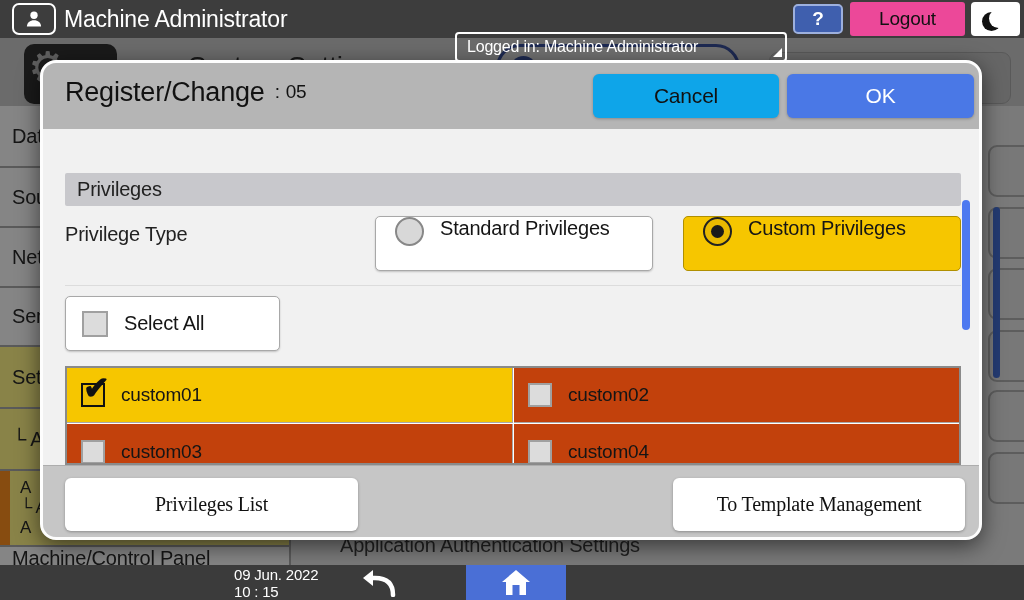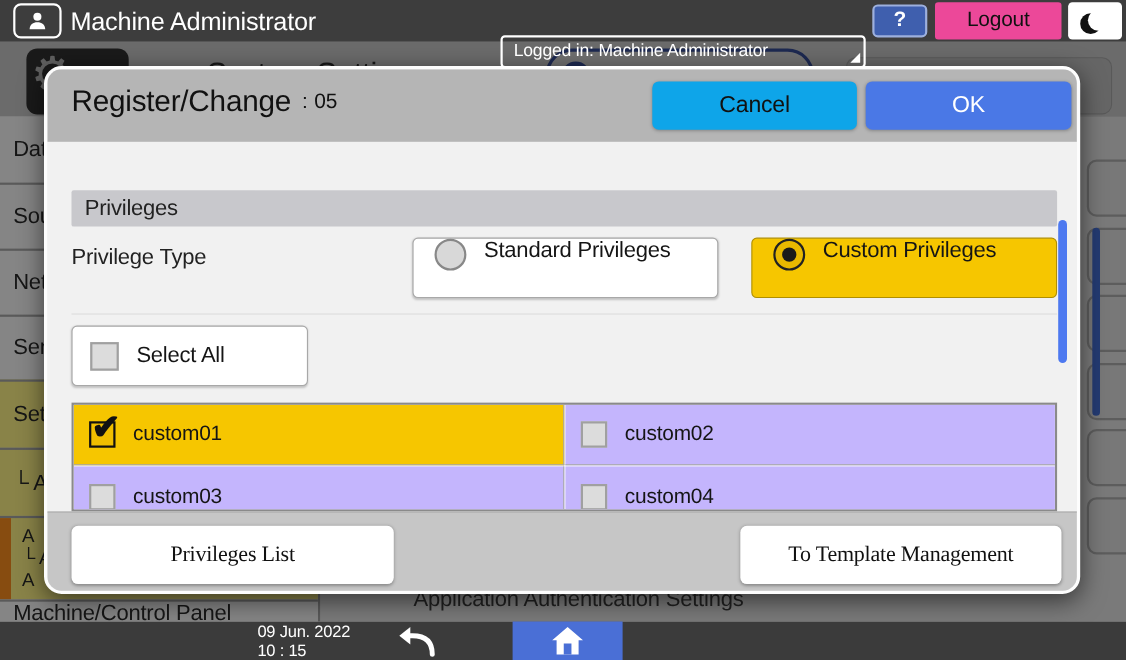--- a/index.html
+++ b/index.html
@@ -29,21 +29,21 @@
   .search-pill { position:absolute; left:496px; top:6px; width:244px; height:48px; border:3px solid #33488c; border-radius:24px; background:#c2c2c2; }
   .search-dot { position:absolute; left:11px; top:9px; width:27px; height:27px; border-radius:50%; background:#33488c; }
   .top-right-btn { position:absolute; left:769px; top:14px; width:242px; height:52px; background:#b0b0b0; border:1px solid #9a9a9a; border-radius:9px; }
 
   .sidebar { position:absolute; left:0; top:68px; width:291px; height:459px; background:#e6e6e6; border-right:2px solid #9b9b9b; }
   .srow { position:relative; width:100%; border-top:2px solid #9b9b9b; font-size:20px; color:#262626; padding-left:12px; display:flex; align-items:center; background:#e6e6e6; }
   .srow.first { border-top:none; }
   .srow.sel { background:#ece27c; }
   .srow.multi { flex-direction:column; align-items:flex-start; justify-content:center; font-size:17px; line-height:20px; padding-left:20px; }
   .srow .orange-bar { position:absolute; left:0; top:0; width:10px; height:100%; background:#e8831c; }
-  .bg-row-label { position:absolute; left:340px; top:496px; font-size:20px; color:#3a3a3a;margin-left:36px; }
+  .bg-row-label { position:absolute; left:340px; top:496px; font-size:20px; color:#3a3a3a; }
 
   .bg-right-row { position:absolute; left:988px; width:60px; height:52px; background:#cfcfcf; border:2px solid #a0a0a0; border-radius:9px; }
   .bg-scrollbar { position:absolute; left:993px; top:169px; width:7px; height:171px; background:#3f66c4; border-radius:4px; }
 
   .dim { position:absolute; top:38px; left:0; width:1024px; height:527px; background:rgba(0,0,0,0.42); z-index:2; }
 
   
   .dialog { position:absolute; left:40px; top:60px; width:942px; height:480px; background:#f1f1f1; border:3px solid #fdfdfd; border-radius:16px; box-shadow:0 6px 22px rgba(0,0,0,0.55); z-index:10; overflow:hidden; }
   .dlg-titlebar { position:absolute; top:0; left:0; width:100%; height:66px; background:#b5b5b5; }
   .dlg-title { position:absolute; left:22px; top:14px; font-size:27px; color:#111; }
@@ -62,21 +62,21 @@
   .radio { width:29px; height:29px; border-radius:50%; margin:0 16px 0 19px; }
   .radio.off { background:#d8d8d8; border:2px solid #888; }
   .radio.on { background:#e9b900; border:2px solid #222; position:relative; }
   .radio.on::after { content:""; position:absolute; left:50%; top:50%; width:13px; height:13px; margin:-6.5px 0 0 -6.5px; border-radius:50%; background:#1a1a1a; }
   .sep-line { position:absolute; left:22px; top:156px; width:896px; height:1px; background:#dcdcdc; }
 
   .select-all { position:absolute; left:22px; top:167px; width:215px; height:55px; background:#fff; border:1px solid #a8a8a8; border-radius:5px; box-shadow:0 1px 2px rgba(0,0,0,0.2); display:flex; align-items:center; font-size:20px; color:#151515; }
   .cb { width:26px; height:26px; background:#dcdcdc; border:2px solid #a0a0a0; margin:0 16px 0 16px; position:relative; flex:none; }
 
   .grid { position:absolute; left:22px; top:237px; width:896px; height:99px; border:2px solid #8a8a8a; background:#fff; overflow:hidden; }
-  .cell { position:absolute; width:446px; height:55px; display:flex; align-items:center; font-size:19px; color:#151515; background:#c4b5fd; }
+  .cell { position:absolute; width:446px; height:55px; display:flex; align-items:center; font-size:19px; color:#151515; background:#c2410c; }
   .cell.c0 { left:0; top:0; background:#f6c600; border-right:1px solid #a8a8a8; border-bottom:1px solid #a8a8a8; }
   .cell.c1 { left:447px; top:0; border-bottom:1px solid #a8a8a8; }
   .cell.c2 { left:0; top:56px; border-right:1px solid #a8a8a8; }
   .cell.c3 { left:447px; top:56px; }
   .cell .cb { width:24px; height:24px; margin:0 16px 0 14px; }
   .cb.checked { background:#f0be00; border:2px solid #111; }
   .cb.checked::after { content:"\2714"; position:absolute; left:0px; top:-16px; font-size:32px; font-weight:bold; color:#111; }
 
   .dlg-scrollbar { position:absolute; right:9px; top:71px; width:8px; height:130px; background:#4d79f0; border-radius:4px; }
 

